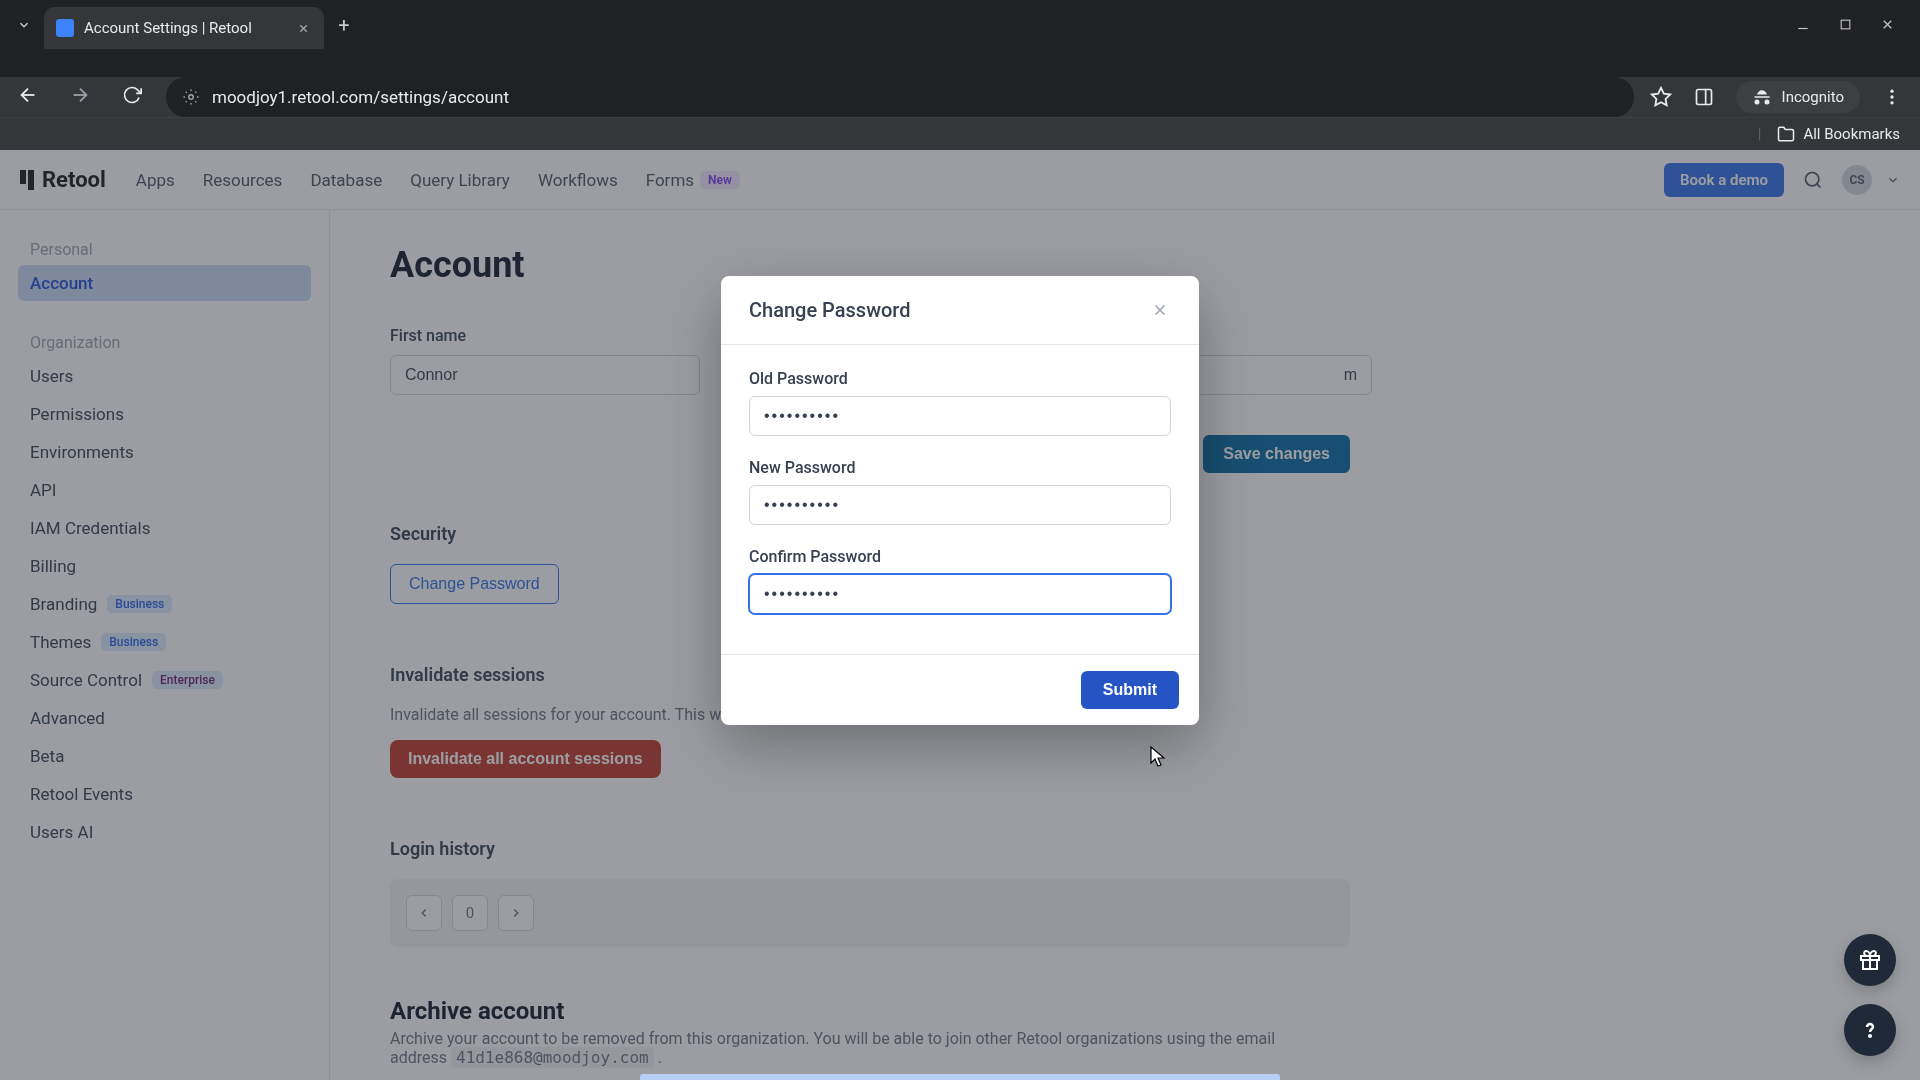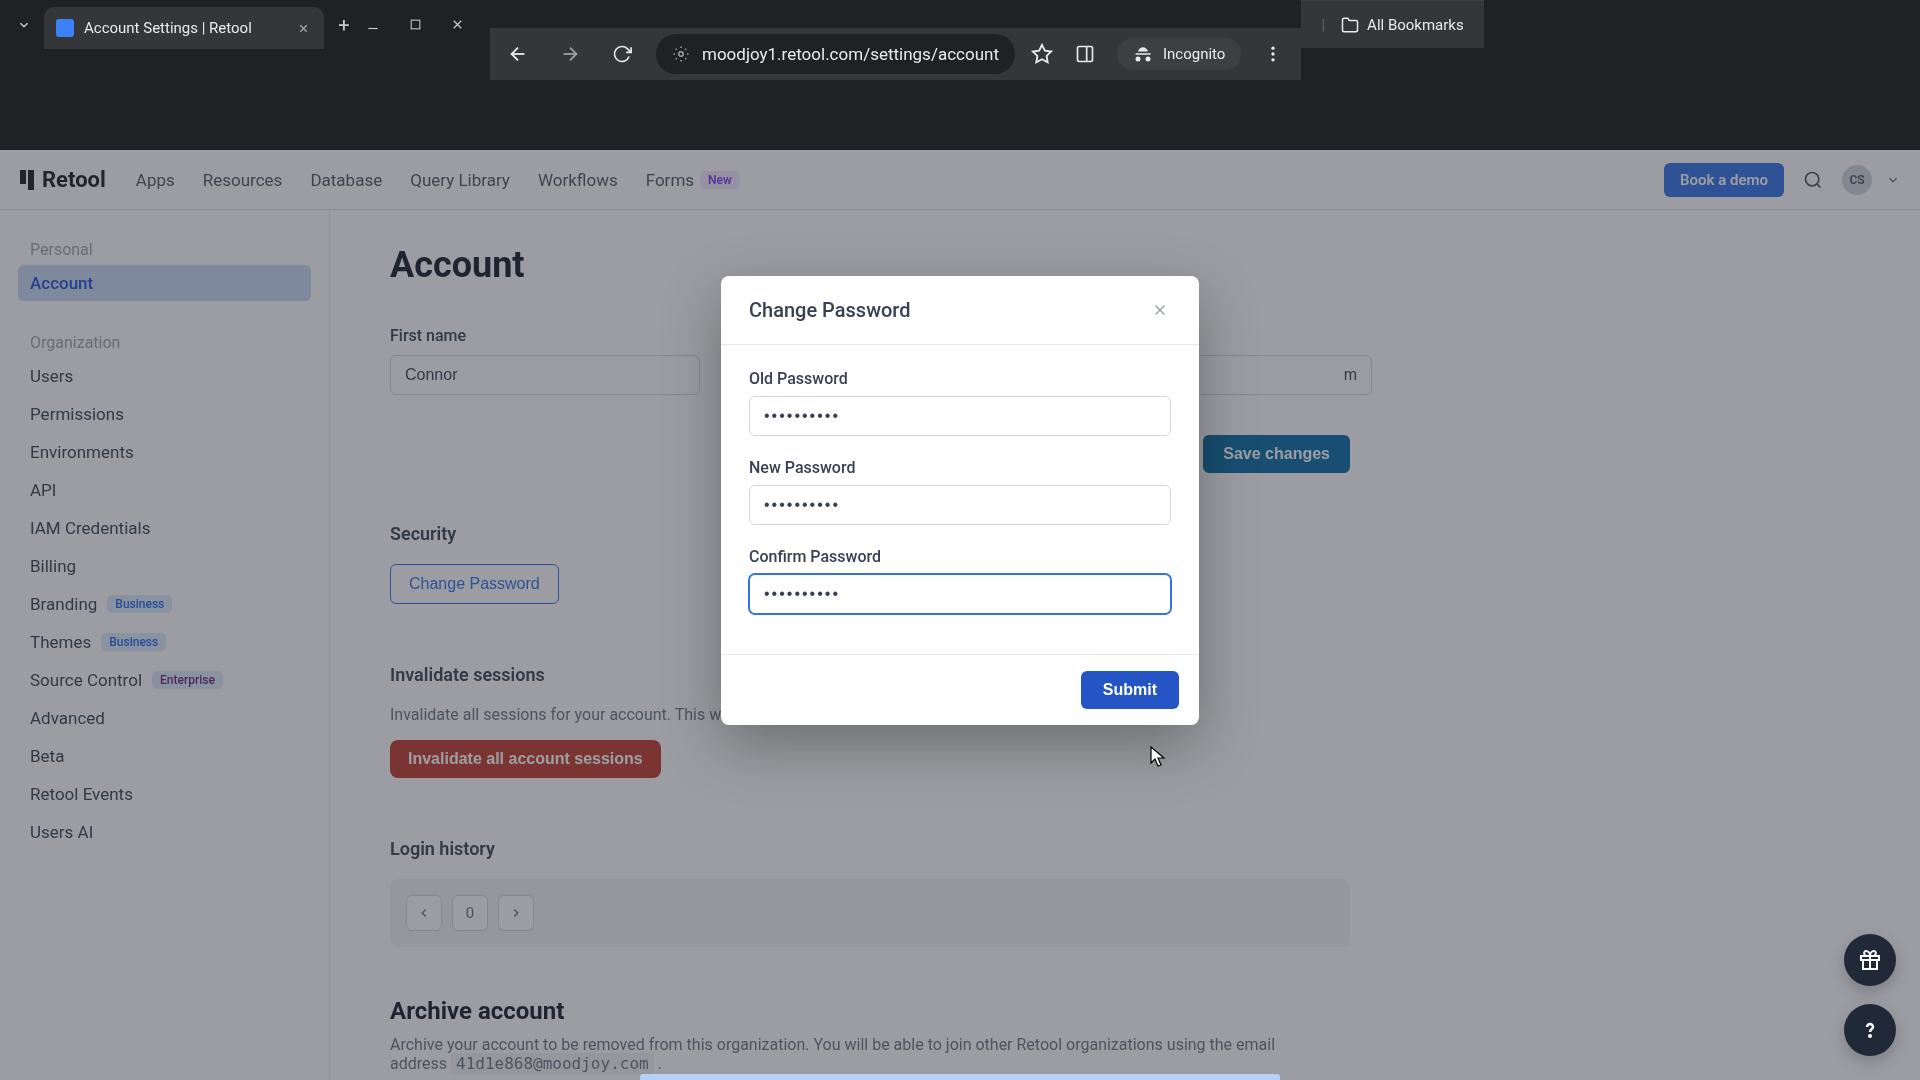--- a/index.html
+++ b/index.html
@@ -1,29 +1,29 @@
 <!DOCTYPE html>
 <html><head>
 <meta charset="utf-8">
 <style>
 * { margin: 0; padding: 0; box-sizing: border-box; }
 body { font-family: -apple-system, BlinkMacSystemFont, "Segoe UI", Roboto, sans-serif; background: #1f1f1f; width: 1920px; height: 1080px; overflow: hidden; position: relative; }
 
 
-.browser-chrome { background: #202124; height: 150px; display: flex; }
+.browser-chrome { background: #202124; height: 150px; display: flex; flex-direction: column; }
 .tab-bar { height: 49px; display: flex; align-items: center; padding: 0 8px; gap: 4px; }
 .tab-dropdown { width: 32px; height: 32px; border-radius: 6px; display: flex; align-items: center; justify-content: center; color: #c7c7c7; cursor: pointer; }
 .tab { background: #35363a; border-radius: 10px 10px 0 0; height: 42px; margin-top: 7px; display: flex; align-items: center; padding: 0 12px; gap: 10px; min-width: 280px; color: #e8eaed; font-size: 15px; }
 .tab-favicon { width: 18px; height: 18px; background: #3b82f6; border-radius: 3px; display: inline-block; }
 .tab-close { margin-left: auto; width: 18px; height: 18px; display: flex; align-items: center; justify-content: center; color: #9aa0a6; cursor: pointer; }
 .new-tab { width: 32px; height: 32px; display: flex; align-items: center; justify-content: center; color: #c7c7c7; cursor: pointer; font-size: 20px; }
 .window-controls { margin-left: auto; display: flex; gap: 24px; padding-right: 16px; color: #c7c7c7; }
 .window-controls > div { width: 18px; height: 18px; cursor: pointer; display: flex; align-items: center; justify-content: center; }
 
-.url-bar { height: 52px; display: flex; align-items: center; padding: 0 10px; gap: 16px; background: #35363a; margin-top: 28px; }
+.url-bar { height: 52px; display: flex; padding: 0 10px; gap: 16px; background: #35363a; margin-top: 28px; }
 .nav-btn { width: 36px; height: 36px; display: flex; align-items: center; justify-content: center; color: #9aa0a6; cursor: pointer; border-radius: 50%; }
 .nav-btn.enabled { color: #e8eaed; }
 .url-input-wrap { flex: 1; background: #202124; border-radius: 24px; height: 40px; display: flex; align-items: center; padding: 0 16px; gap: 12px; color: #e8eaed; max-width: 1560px; }
 .url-input-wrap .lock { color: #9aa0a6; }
 .url-text { flex: 1; font-size: 17px; color: #e8eaed; }
 .url-right-icons { display: flex; gap: 22px; align-items: center; margin-left: auto; color: #e8eaed; padding-right: 8px; }
 .incognito-pill { background: #3c4043; border-radius: 24px; padding: 6px 16px; display: flex; align-items: center; gap: 10px; font-size: 15px; }
 
 .bookmarks { height: 48px; display: flex; align-items: center; justify-content: flex-end; padding: 0 20px; gap: 16px; color: #e8eaed; font-size: 15px; border-top: 1px solid #3c4043; background: #35363a; }
 .bookmarks .divider { color: #5f6368; }
@@ -62,21 +62,21 @@
 .form-label { font-size: 16px; color: #374151; margin-bottom: 10px; display: block; font-weight: 500; }
 .form-input { width: 100%; border: 1px solid #d1d5db; border-radius: 6px; padding: 10px 14px; font-size: 16px; color: #374151; background: #fff; }
 .save-row { display: flex; justify-content: flex-end; }
 .btn-primary { background: #0369a1; color: #fff; font-size: 16px; font-weight: 600; padding: 10px 20px; border-radius: 6px; cursor: pointer; border: none; }
 .section-head { font-size: 18px; font-weight: 600; color: #374151; margin-bottom: 20px; margin-top: 10px; }
 .btn-outline { border: 1px solid #3170e8; color: #3170e8; background: #fff; padding: 10px 18px; border-radius: 6px; font-size: 16px; font-weight: 500; cursor: pointer; }
 .subbody { font-size: 16px; color: #6b7280; margin-bottom: 16px; }
 .btn-danger { background: #c0392b; color: #fff; padding: 10px 18px; border-radius: 8px; font-size: 16px; font-weight: 600; cursor: pointer; border: none; }
 .pager { background: #f3f4f6; border-radius: 8px; padding: 16px; display: flex; gap: 10px; margin-bottom: 50px; }
 .pager-btn { width: 36px; height: 36px; border: 1px solid #d1d5db; border-radius: 6px; background: #fff; display: flex; align-items: center; justify-content: center; color: #6b7280; cursor: pointer; font-size: 15px;}
-h2.subsection { font-size: 24px; font-weight: 700; color: #111827; margin-bottom: 10px; }
+h2.subsection { font-size: 24px; font-weight: 700; color: #111827; margin-bottom: 4px; }
 .mono { font-family: ui-monospace, Menlo, monospace; background: #f3f4f6; padding: 1px 5px; border-radius: 4px; }
 
 
 .overlay { position: absolute; inset: 0; background: rgba(45, 50, 60, 0.48); display: flex; align-items: flex-start; justify-content: center; padding-top: 126px; }
 .modal { background: #fff; width: 478px; border-radius: 8px; box-shadow: 0 20px 60px rgba(0,0,0,0.3); overflow: hidden; }
 .modal-header { padding: 22px 28px; border-bottom: 1px solid #e5e7eb; display: flex; align-items: center; }
 .modal-title { font-size: 20px; color: #374151; font-weight: 500; }
 .modal-close { margin-left: auto; width: 22px; height: 22px; color: #9ca3af; cursor: pointer; display: flex; align-items: center; justify-content: center; font-size: 20px;}
 .modal-body { padding: 24px 28px 40px; }
 .modal-field-label { font-size: 16px; color: #374151; font-weight: 500; margin-bottom: 8px; display: block; }

